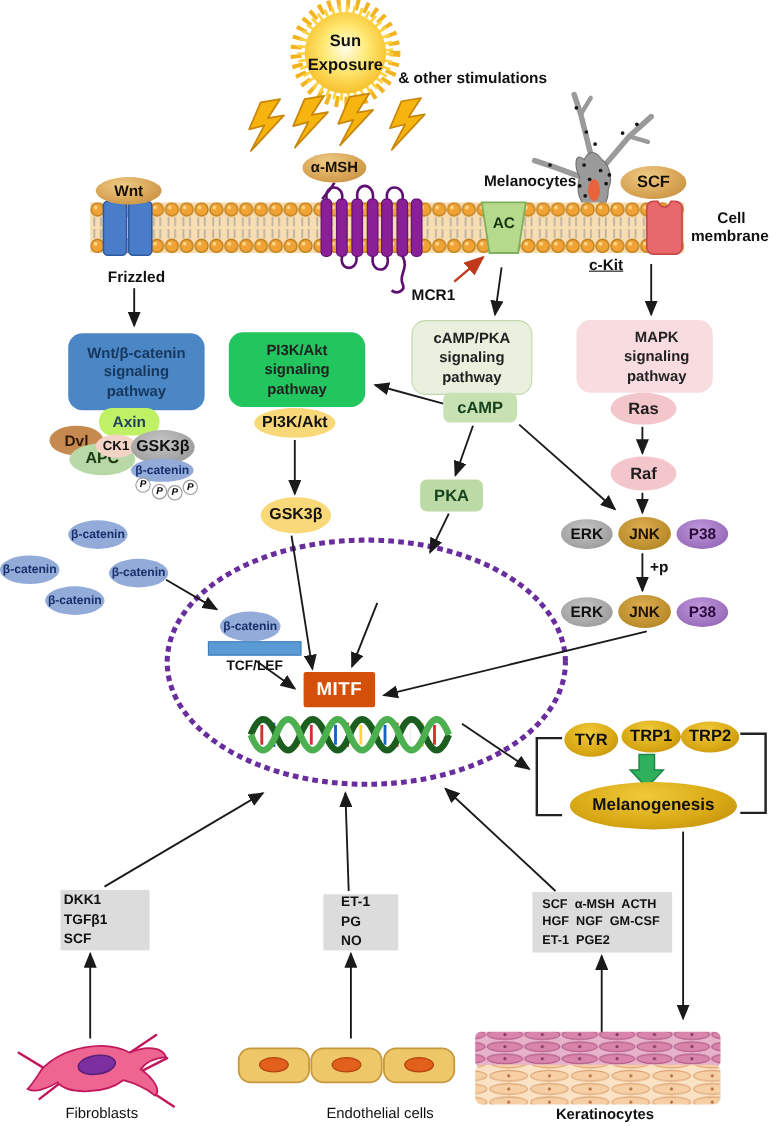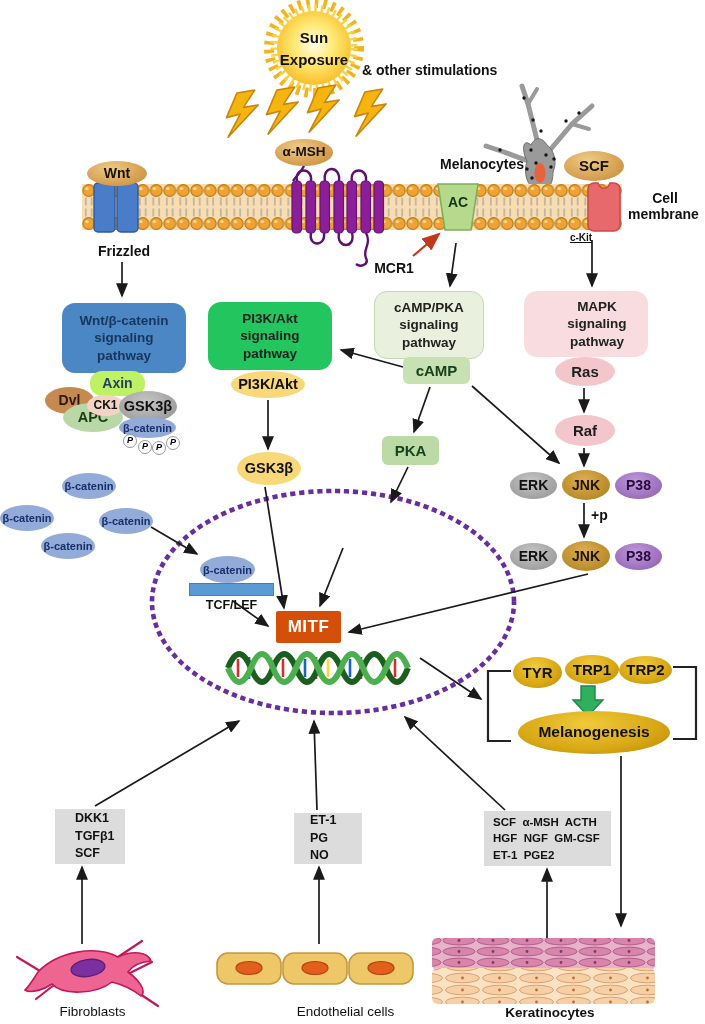--- a/index.html
+++ b/index.html
@@ -232,21 +232,21 @@
   <div class="abs" style="left:362px;top:62px;width:140px;font-size:14px;font-weight:700;color:#111;">&amp; other stimulations</div>
 
   <div class="abs oval tan" style="left:275px;top:139px;width:58px;height:27px;font-size:13.5px;">α-MSH</div>
   <div class="abs lbl" style="left:437px;top:156px;width:90px;font-size:14px;">Melanocytes</div>
   <div class="abs oval tan" style="left:564px;top:151px;width:60px;height:30px;font-size:15px;">SCF</div>
   <div class="abs oval tan" style="left:87px;top:161px;width:60px;height:25px;font-size:14px;">Wnt</div>
 
   <div class="abs lbl" style="left:92px;top:243px;width:64px;font-size:14px;">Frizzled</div>
   <div class="abs lbl" style="left:368px;top:260px;width:52px;font-size:14px;">MCR1</div>
   <div class="abs lbl" style="left:440px;top:194px;width:36px;font-size:14px;color:#12340f;">AC</div>
-  <div class="abs lbl" style="left:560px;top:232px;width:42px;font-size:10px;text-decoration:underline;">c-Kit</div>
+  <div class="abs lbl" style="left:530px;top:232px;width:42px;font-size:14px;text-decoration:underline;">c-Kit</div>
   <div class="abs lbl" style="left:630px;top:190px;width:70px;font-size:14px;">Cell</div>
   <div class="abs lbl" style="left:622px;top:206px;width:83px;font-size:14px;">membrane</div>
 
   <div class="abs box" style="left:62px;top:303px;width:124px;height:70px;background:#4c87c5;color:#16365c;font-size:13.5px;">Wnt/β-catenin signaling pathway</div>
   <div class="abs box" style="left:208px;top:302px;width:124px;height:68px;background:#22c55e;color:#222;font-size:13.5px;">PI3K/Akt signaling pathway</div>
   <div class="abs box" style="left:374px;top:291px;width:110px;height:68px;background:#e9f1de;border:1px solid #c4d8ae;color:#222;font-size:13.5px;">cAMP/PKA signaling pathway</div>
   <div class="abs box" style="left:524px;top:291px;width:124px;height:66px;background:#f8dce0;color:#222;font-size:13.5px;padding-left:28px;">MAPK signaling pathway</div>
 
   <div class="abs oval" style="left:90px;top:371px;width:55px;height:25px;background:#bef264;color:#21415f;font-size:14px;border-radius:12px;">Axin</div>
   <div class="abs oval" style="left:45px;top:387px;width:49px;height:27px;background:#c68a50;color:#2f1a08;font-size:14px;">Dvl</div>
@@ -282,21 +282,21 @@
   <div class="abs bcat" style="left:200px;top:556px;width:55px;height:27px;">β-catenin</div>
   <div class="abs" style="left:189px;top:583px;width:85px;height:13px;background:#5b9bd5;border:1px solid #3f7fba;"></div>
   <div class="abs lbl" style="left:189px;top:598px;width:85px;font-size:12.5px;">TCF/LEF</div>
   <div class="abs grect" style="left:276px;top:611px;width:65px;height:32px;background:#d4500a;color:#fff;font-size:17px;border-radius:2px;letter-spacing:0.5px;">MITF</div>
 
   <div class="abs oval gold" style="left:513px;top:657px;width:49px;height:31px;font-size:15px;">TYR</div>
   <div class="abs oval gold" style="left:565px;top:655px;width:54px;height:29px;font-size:15px;">TRP1</div>
   <div class="abs oval gold" style="left:619px;top:656px;width:53px;height:28px;font-size:15px;">TRP2</div>
   <div class="abs oval gold" style="left:518px;top:711px;width:152px;height:43px;font-size:15.5px;">Melanogenesis</div>
 
-  <div class="abs gbox" style="left:55px;top:809px;width:70px;height:55px;font-size:12.5px;padding-left:20px;">
+  <div class="abs gbox" style="left:55px;top:809px;width:81px;height:55px;font-size:12.5px;padding-left:3px;">
     <div>DKK1</div>
     <div>TGFβ1</div>
     <div>SCF</div>
   </div>
   <div class="abs gbox" style="left:282px;top:813px;width:68px;height:51px;font-size:12.5px;padding-left:16px;margin-left:12px;">
     <div>ET-1</div>
     <div>PG</div>
     <div>NO</div>
   </div>
   <div class="abs gbox" style="left:484px;top:811px;width:127px;height:55px;font-size:11.5px;padding-left:9px;">

